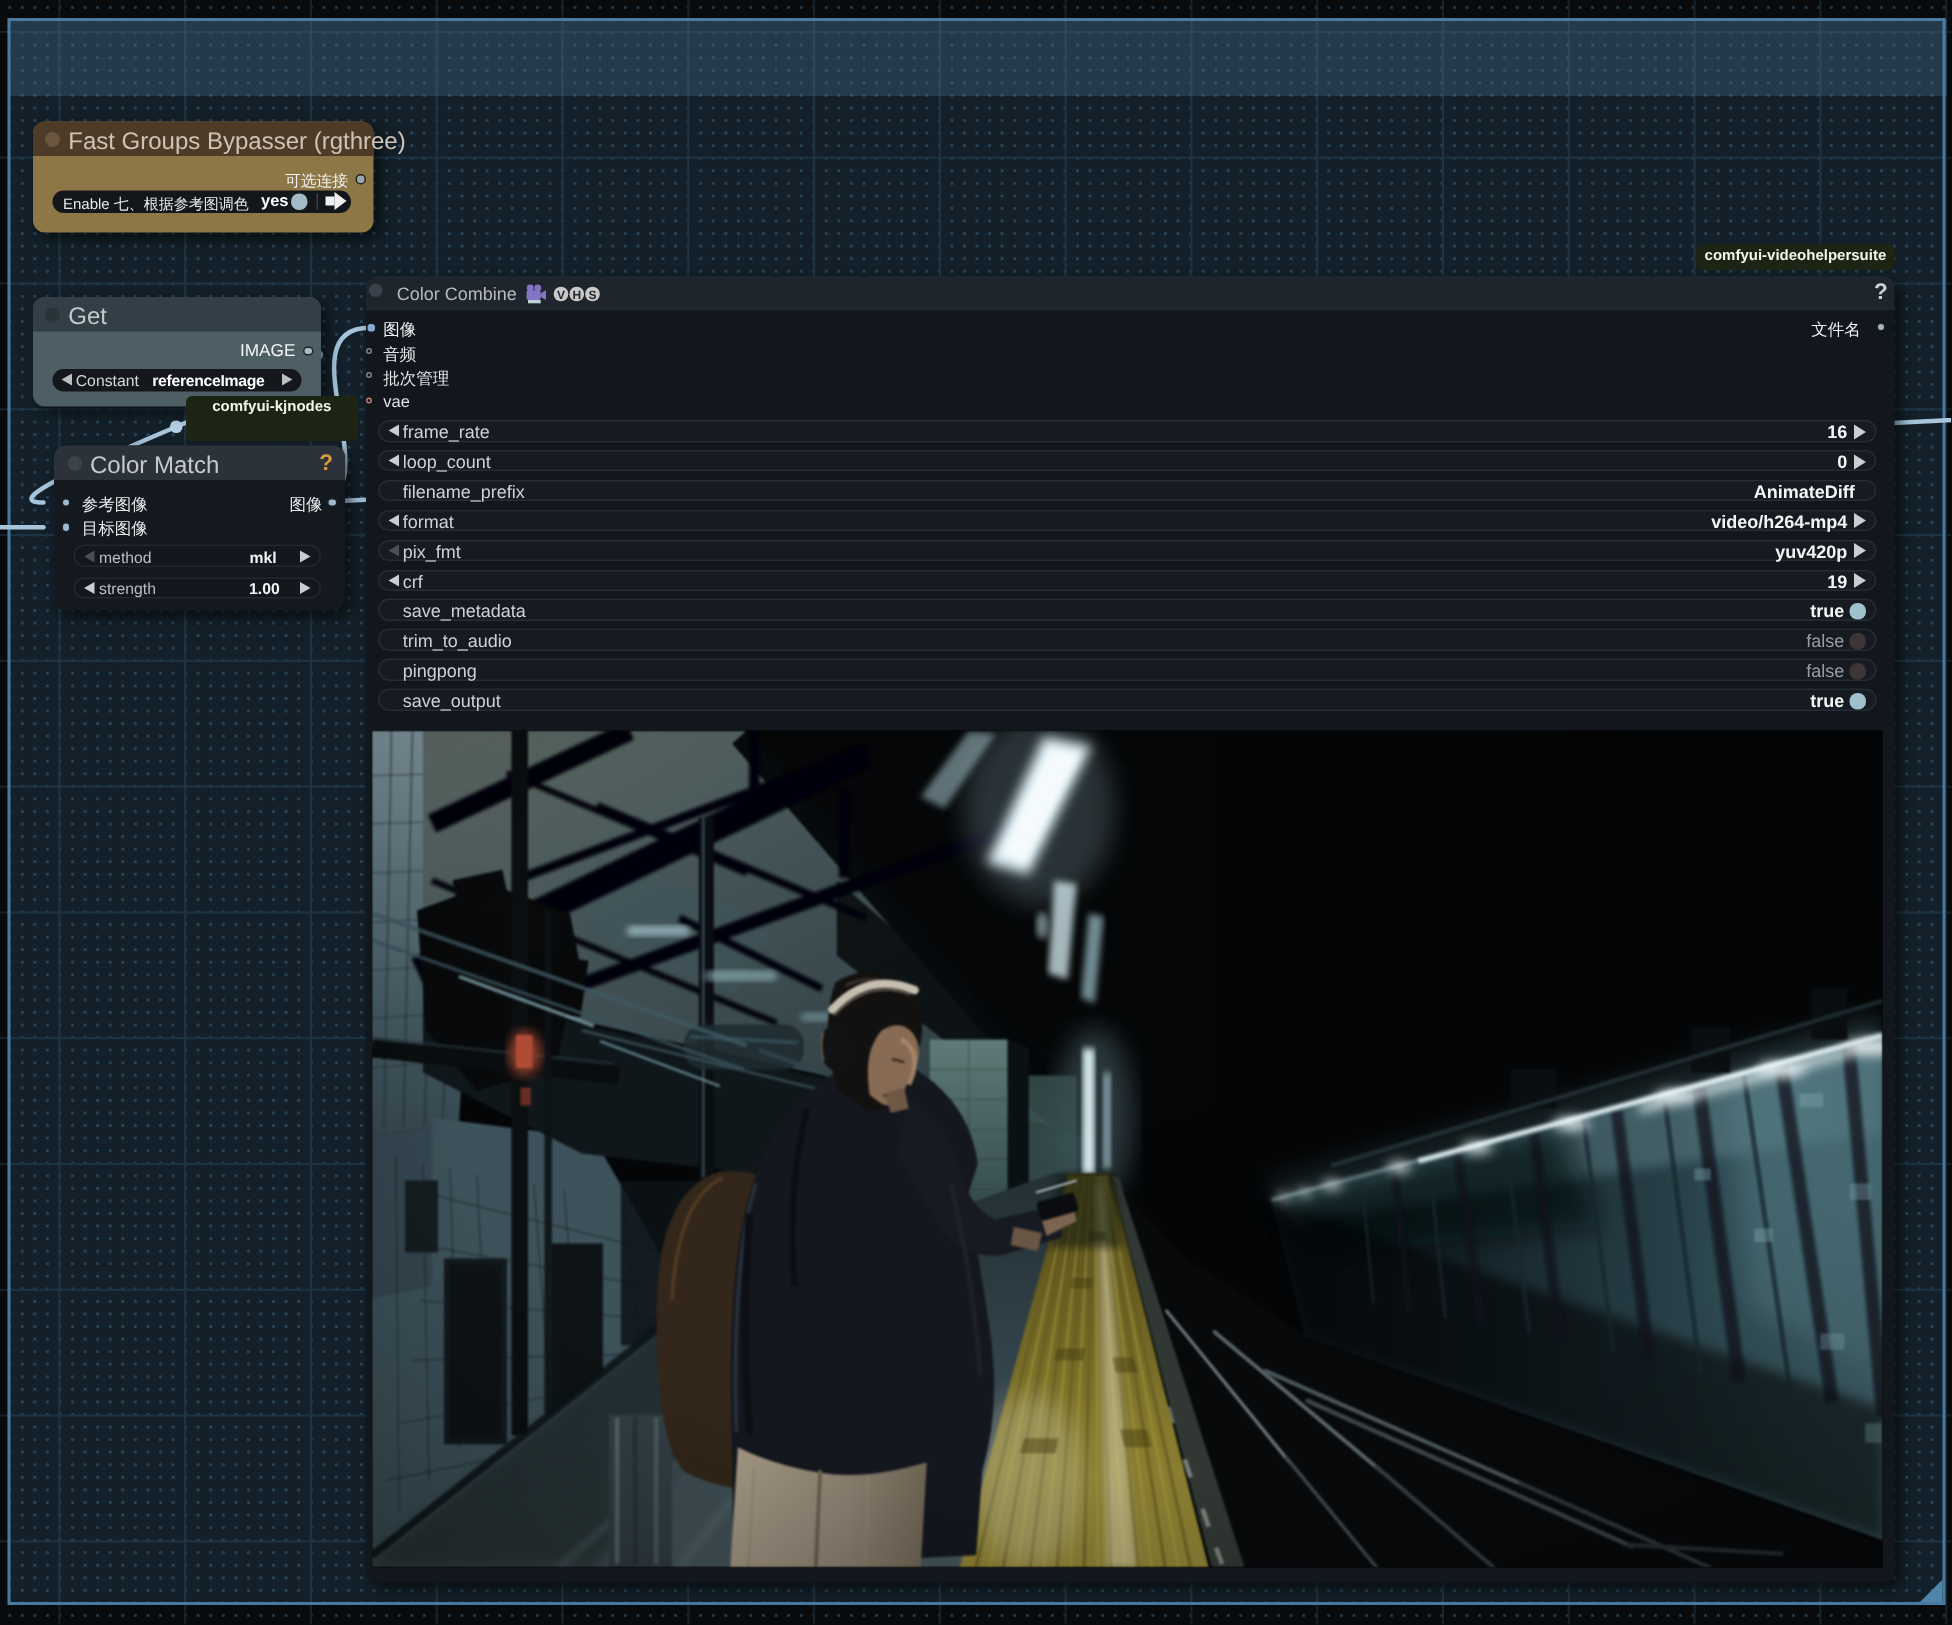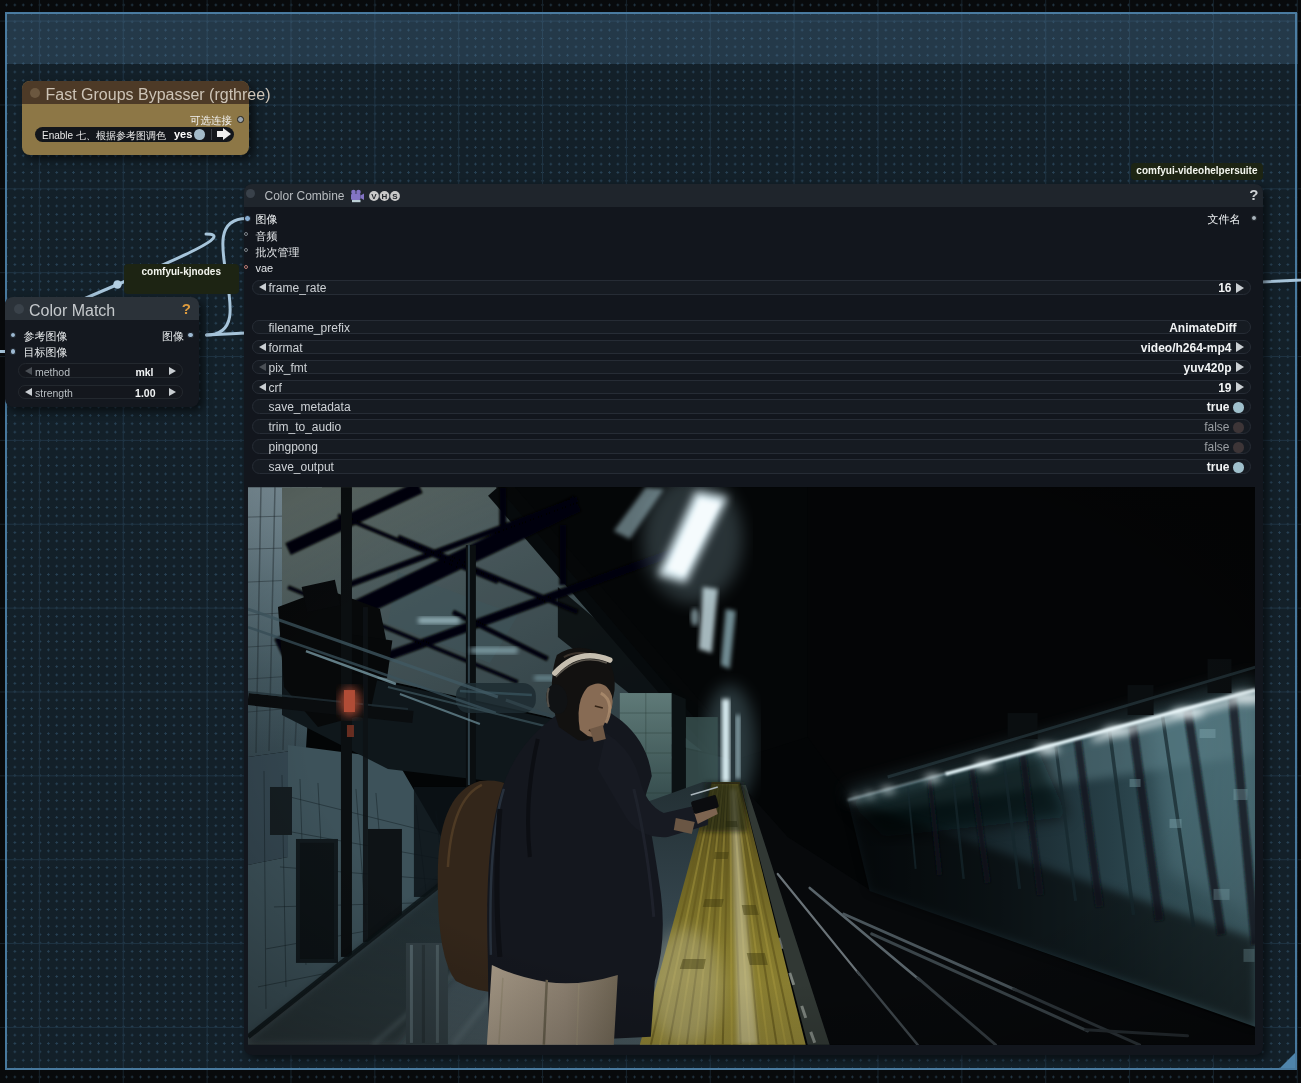--- a/index.html
+++ b/index.html
@@ -66,22 +66,35 @@
     <div class="widget" style="left:13.5px;top:45.5px;width:198.5px;height:15.5px;background:#13161b;font-size:10.5px;white-space:nowrap;">
       <span style="position:absolute;left:7px;top:2.5px;color:#e9e9e9;font-size:10px;">Enable 七、根据参考图调色</span>
       <span style="position:absolute;left:139px;top:1.5px;font-weight:bold;font-size:11px;color:#fff;">yes</span>
       <span class="dot" style="left:159px;top:2.5px;width:10.5px;height:10.5px;background:#a3bac8;"></span>
       <span style="position:absolute;left:176px;top:2px;width:1px;height:11px;background:#3a3f46;"></span>
       <span style="position:absolute;left:182px;top:4.8px;width:6px;height:6px;background:#efefef;"></span>
       <span style="position:absolute;left:188px;top:1.8px;width:0;height:0;border-top:6px solid transparent;border-bottom:6px solid transparent;border-left:8px solid #efefef;"></span>
     </div>
   </div>
 
-
-  <div class="node" id="cm" style="left:5px;top:297px;width:194px;height:109.5px;background:#14181f;z-index:3">
+  <div class="node" id="get" style="left:21.5px;top:198px;width:192.5px;height:73px;background:#4d5e65;z-index:3">
+    <div class="nhead" style="background:#333f47;"></div>
+    <div class="ncirc" style="background:#2a333a;"></div>
+    <div class="ntitle" style="color:#c3c9cb;">Get</div>
+    <div class="iolabel" style="right:17px;top:29.5px;color:#f3f5f5;font-size:11.5px;">IMAGE</div>
+    <div class="dot" style="left:180.5px;top:32.5px;width:6.5px;height:6.5px;background:#aebac2;border:1.2px solid #20262b;"></div>
+    <div class="widget" style="left:13px;top:48px;width:166px;height:15px;background:#14171c;">
+      <span class="arrL" style="border-right-color:#b9bec2;"></span>
+      <span style="position:absolute;left:16px;top:2px;color:#d5d9da;">Constant</span>
+      <span style="position:absolute;left:67px;top:2px;font-weight:bold;color:#fdfdfd;letter-spacing:-0.2px;">referenceImage</span>
+      <span class="arrR" style="border-left-color:#b9bec2;"></span>
+    </div>
+  </div>
+
+  <div class="node" id="cm" style="left:36px;top:297px;width:194px;height:109.5px;background:#14181f;z-index:3">
     <div class="nhead" style="background:#2b3239;"></div>
     <div class="ncirc" style="background:#3a424a;"></div>
     <div class="ntitle" style="color:#c6cacd;">Color Match</div>
     <div style="position:absolute;right:8px;top:3px;font-size:15px;font-weight:bold;color:#dd9b3e;">?</div>
     <div class="dot" style="left:4.5px;top:34.5px;width:6.5px;height:6.5px;background:#9db9d2;border:1.2px solid #1a2027;"></div>
     <div class="iolabel" style="left:18.5px;top:31.5px;">参考图像</div>
     <div class="dot" style="left:4.5px;top:51px;width:6.5px;height:6.5px;background:#9db9d2;border:1.2px solid #1a2027;"></div>
     <div class="iolabel" style="left:18.5px;top:48px;">目标图像</div>
     <div class="iolabel" style="right:15px;top:31.5px;">图像</div>
     <div class="dot" style="left:182px;top:34.5px;width:6.5px;height:6.5px;background:#9db9d2;border:1.2px solid #1a2027;"></div>
@@ -128,20 +141,26 @@
     <div class="iolabel" style="left:12px;top:61px;color:#e2e5e8;">批次管理</div>
     <div class="dot" style="left:0.5px;top:81px;width:4px;height:4px;background:#10141a;border:1.9px solid #bd7d76;"></div>
     <div class="iolabel" style="left:12px;top:78px;color:#e2e5e8;font-size:11px;">vae</div>
     <div class="iolabel" style="right:22px;top:28px;color:#eef1f3;">文件名</div>
     <div class="dot" style="left:1007px;top:30.5px;width:6.5px;height:6.5px;background:#aab4bc;border:1.2px solid #1a1f25;"></div>
 
     <div class="widget vcw" style="top:96px;">
         <span class="arrL"></span>
         <span class="wl">frame_rate</span>
         <span class="wv" style="right:18px;">16</span>
+        <span class="arrR"></span>
+      </div>
+    <div class="widget vcw" style="top:115.9px;">
+        <span class="arrL"></span>
+        <span class="wl">loop_count</span>
+        <span class="wv" style="right:18px;">0</span>
         <span class="arrR"></span>
       </div>
     <div class="widget vcw" style="top:135.8px;">
         <span class="wl">filename_prefix</span>
         <span class="wv" style="right:13px;">AnimateDiff</span>
       </div>
     <div class="widget vcw" style="top:155.7px;">
         <span class="arrL"></span>
         <span class="wl">format</span>
         <span class="wv" style="right:18px;">video/h264-mp4</span>

